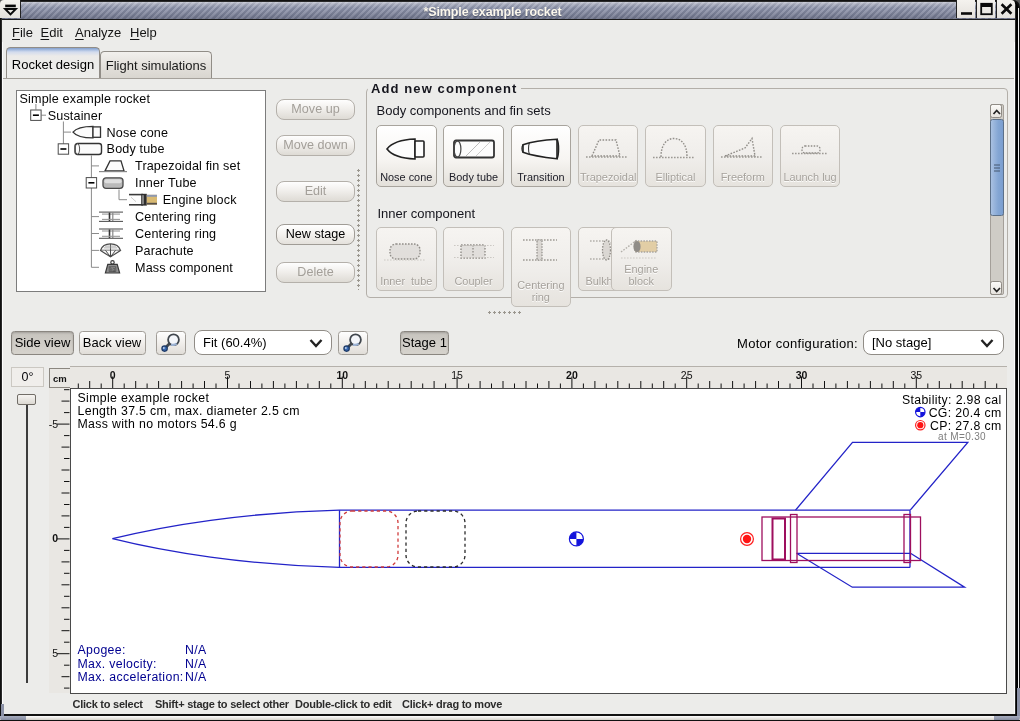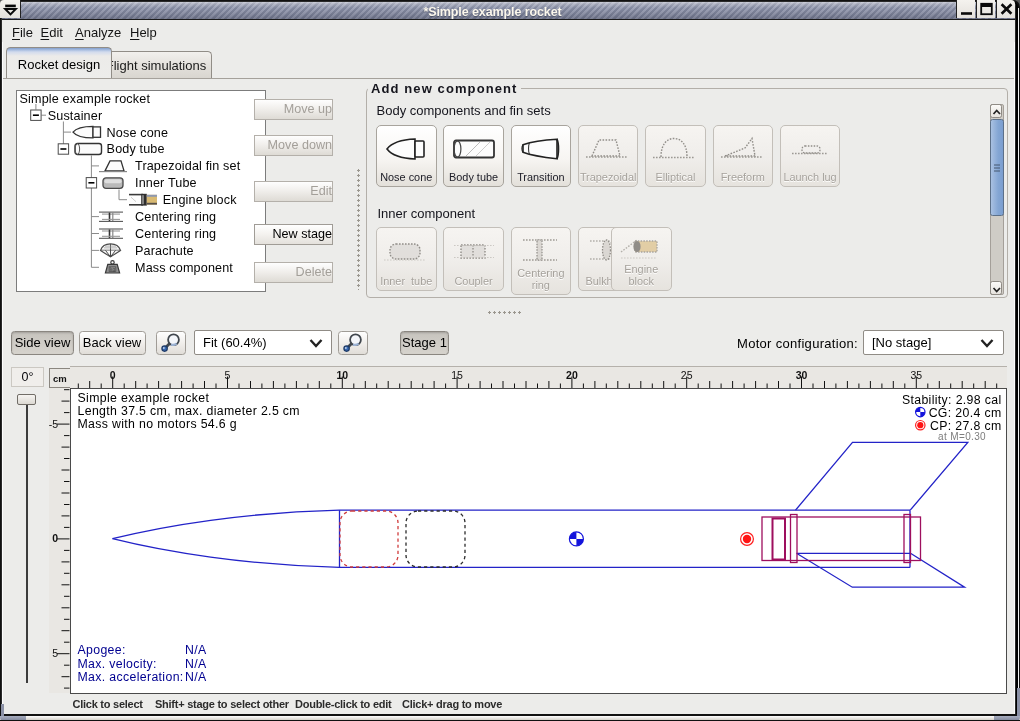--- a/index.html
+++ b/index.html
@@ -17,30 +17,30 @@
 #title .ttext{position:absolute;left:0;right:32px;top:2.5px;text-align:center;font-size:12.5px;font-weight:700;color:#fbf7ec;letter-spacing:-.1px;text-shadow:0 1px 1px rgba(40,45,70,.55)}
 .tbtn{position:absolute;top:0;height:18px;background:linear-gradient(180deg,#f4f2ee,#e4e1dc);border-left:1px solid #222}
 .tbtn svg{position:absolute;left:0;top:0}
 #mbtn{position:absolute;left:0;top:0;width:21px;height:18px;background:linear-gradient(180deg,#f4f2ee,#e4e1dc);border-right:1px solid #222;border-radius:4px 0 0 0}
 
 #menubar{position:absolute;left:2px;top:20px;width:1013px;height:22px;background:#ececea;font-size:13px;color:#141414}
 #menubar span{position:absolute;top:4.5px}
 #menubar u{text-decoration:underline;text-underline-offset:2px}
 
 .tab{position:absolute;border:1px solid #918d87;border-bottom:none;border-radius:4.5px 4.5px 0 0;font-size:13px}
-#tab1{left:6px;top:47px;width:106px;height:32px;background:linear-gradient(180deg,#83a0ce 0,#a9bee0 2px,#d2dbed 4px,#ecebe9 8px,#ededeb 100%);color:#000}
+#tab1{left:6px;top:47px;width:94px;height:32px;background:linear-gradient(180deg,#83a0ce 0,#a9bee0 2px,#d2dbed 4px,#ecebe9 8px,#ededeb 100%);color:#000}
 #tab2{left:100px;top:51px;width:112px;height:28px;background:linear-gradient(180deg,#f2f0ed 0,#e2dfda 55%,#d8d5cf);color:#1a1a1a}
 .tab div{position:absolute;left:0;right:0;text-align:center}
 
 #pline{position:absolute;left:3px;top:78px;width:1011px;height:1px;background:#a5a19b}
 
 #tree{position:absolute;left:16px;top:90px;width:250px;height:202px;background:#fff;border:1px solid #7c7c7c}
 
-.sbtn{position:absolute;left:254px;width:79px;height:21px;border:1px solid #b4b0aa;border-radius:0;
- background:linear-gradient(180deg,#fefefe,#f1efec 45%,#dedbd5);font-size:12.6px;text-align:right;line-height:19px;color:#a39f99}
+.sbtn{position:absolute;left:276px;width:79px;height:21px;border:1px solid #b4b0aa;border-radius:8px;
+ background:linear-gradient(180deg,#fefefe,#f1efec 45%,#dedbd5);font-size:12.6px;text-align:center;line-height:19px;color:#a39f99}
 .sbtn.en{color:#000;background:linear-gradient(180deg,#ffffff,#f5f3f0 45%,#e4e1dc);border-color:#a09c96}
 
 #vsplit{position:absolute;left:356px;top:168px;width:5px;height:122px;
  background-image:radial-gradient(circle,#9b978f 1px,transparent 1.1px);background-size:5px 5px}
 #hsplit{position:absolute;left:487px;top:310px;width:34px;height:5px;
  background-image:radial-gradient(circle,#9b978f 1px,transparent 1.1px);background-size:5px 5px}
 
 #group{position:absolute;left:366px;top:88px;width:642px;height:210px;border:1px solid #b3afa9;border-radius:4px}
 #grouplabel{position:absolute;left:368px;top:81px;background:#ececea;padding:0 3px;font-size:13px;font-weight:700;color:#15151d;letter-spacing:1.1px}
 .seclabel{position:absolute;font-size:13px;color:#15151d}
@@ -54,21 +54,21 @@
 .cbtn.dis svg{opacity:.62}
 
 #sbar{position:absolute;left:990px;top:104px;width:13.5px;height:191px;background:#cfccc6;border:1px solid #a49f99;border-radius:2px}
 .sarrow{position:absolute;left:0;width:11.5px;height:14px;background:linear-gradient(180deg,#fbfaf8,#e6e3de);border:1px solid #8f8b85;border-radius:2.5px}
 #sthumb{position:absolute;left:0px;top:15px;width:11.5px;height:97px;border:1px solid #5c7089;border-radius:2.5px;
  background:linear-gradient(90deg,#a9c1e2,#84a6d4 60%,#7b9ecf)}
 
 .tbn{position:absolute;top:330.5px;height:24px;border:1px solid #a09c96;border-radius:3.5px;font-size:13px;color:#000;
  background:linear-gradient(180deg,#fefefe,#f2f0ed 45%,#e0ddd8);text-align:center;line-height:22px}
 .tbn.pressed{background:linear-gradient(180deg,#c6c3bd,#cfccc6 50%,#d6d3cd);border-color:#8a8680;box-shadow:inset 0 1px 2px rgba(0,0,0,.18)}
-.combo{position:absolute;top:330px;height:24.5px;background:#fff;border:1px solid #908c86;border-radius:2px;font-size:13px;color:#000}
+.combo{position:absolute;top:330px;height:24.5px;background:#fff;border:1px solid #908c86;border-radius:8px;font-size:13px;color:#000}
 .combo .ct{position:absolute;left:8px;top:3.5px}
 
 #degbox{position:absolute;left:11px;top:367px;width:33px;height:20px;background:#f0eeeb;border:1px solid #cBC8c2;font-size:12.5px;color:#06060a;text-align:center;line-height:19px}
 #cmbox{position:absolute;left:49px;top:367.5px;width:20.5px;height:20.5px;background:#e9e7e3;border:1px solid #8a867f;border-right:none;font-size:9.5px;font-weight:700;color:#111;text-align:center;line-height:20px}
 #hruler{position:absolute;left:69.5px;top:366px;width:937px;height:22px;background:#e9e7e3;border-top:1px solid #b5b1ab}
 #vruler{position:absolute;left:49px;top:388px;width:20.5px;height:305px;background:#e9e7e3}
 #canvas{position:absolute;left:69.5px;top:388px;width:937px;height:306px;background:#fff;border:1px solid #4a4a4a}
 
 #status{position:absolute;left:3px;top:694px;width:1011px;height:20px;font-size:11px;font-weight:700;color:#2c2c2c;letter-spacing:-0.25px}
 #status span{position:absolute;top:4px}
@@ -291,21 +291,21 @@
   </div>
 <div class="cbtn dis" style="left:443.3px;top:227px;height:64px">
     <svg width="48" height="30" viewBox="0 0 48 30">
       <rect x="11" y="9" width="24" height="13" fill="#d8d5d2" stroke="#55514b" stroke-width="1.4" stroke-dasharray="1.6 1.4"></rect>
       <line x1="23" y1="9" x2="23" y2="22" stroke="#55514b" stroke-width="1.3" stroke-dasharray="1.6 1.4"></line>
       <line x1="4" y1="9.5" x2="44" y2="9.5" stroke="#b5b1ab" stroke-width="1" stroke-dasharray="1.6 1.4"></line>
       <line x1="4" y1="21.5" x2="44" y2="21.5" stroke="#b5b1ab" stroke-width="1" stroke-dasharray="1.6 1.4"></line>
     </svg>
     <div class="lbl">Coupler</div>
   </div>
-<div class="cbtn dis" style="left:510.6px;top:227px;height:68px">
+<div class="cbtn dis" style="left:510.6px;top:227px;height:80px">
     <svg width="46" height="28" viewBox="1 2 46 28">
       <line x1="6" y1="6" x2="40" y2="6" stroke="#8d8982" stroke-width="2" stroke-dasharray="1.6 1.4"></line>
       <line x1="6" y1="26" x2="40" y2="26" stroke="#8d8982" stroke-width="2" stroke-dasharray="1.6 1.4"></line>
       <rect x="20" y="6" width="5" height="20" fill="#cdc9c4" stroke="#55514b" stroke-width="1.2" stroke-dasharray="1.5 1.3"></rect>
     </svg>
     <div class="lbl">Centering<br>ring</div>
   </div>
 <div class="cbtn dis" style="left:577.9px;top:227px;height:64px">
     <svg width="46" height="28" viewBox="1 2 46 28">
       <line x1="6" y1="7" x2="40" y2="7" stroke="#8d8982" stroke-width="1.6" stroke-dasharray="1.6 1.4"></line>

